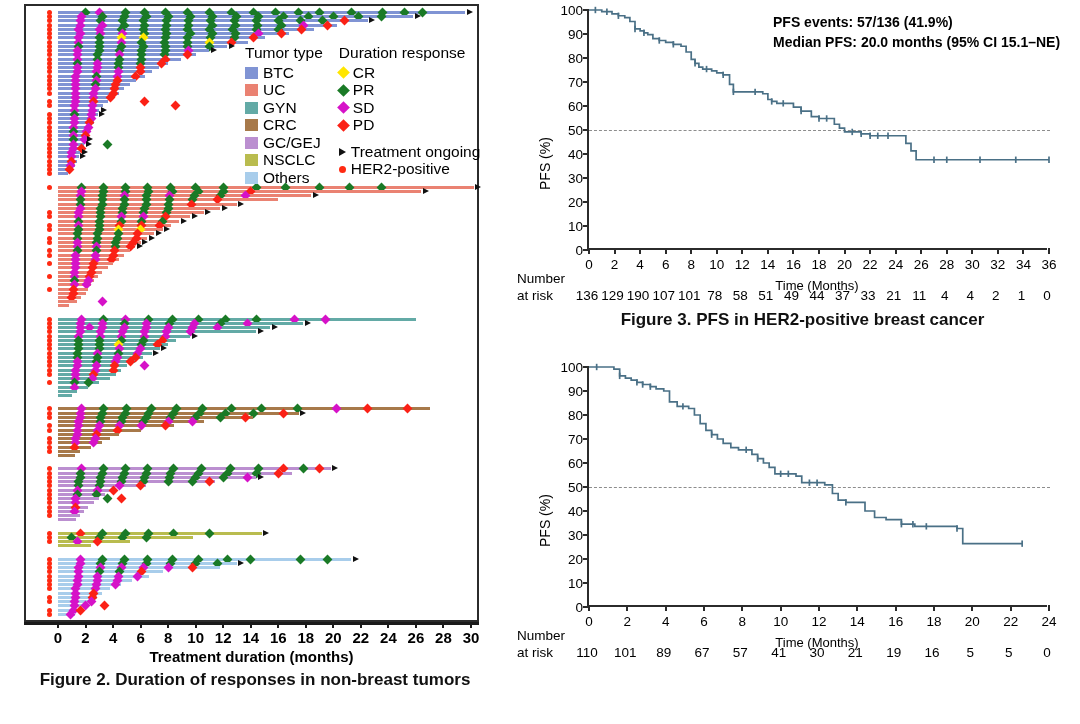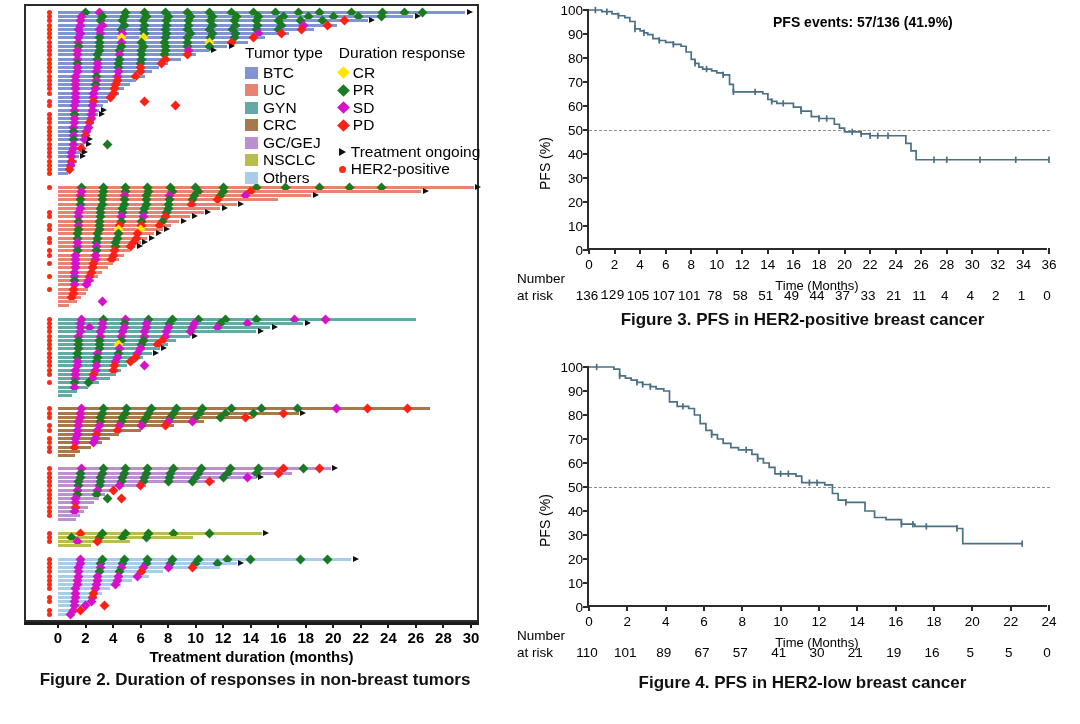--- a/index.html
+++ b/index.html
@@ -1331,29 +1331,30 @@
       <div class="xtl" style="left: 408.889px;">32</div>
       <div class="xtk" style="left: 433.444px;"></div>
       <div class="xtl" style="left: 434.444px;">34</div>
       <div class="xtk" style="left: 459px;"></div>
       <div class="xtl" style="left: 460px;">36</div>
     </div>
   <div class="yaxisname" style="left:22px;top:190px;">PFS (%)</div>
   <div class="xaxisname" style="left:72px;top:278px;width:460px;">Time (Months)</div>
   <div class="anno" style="left:258px;top:12px;">
     <div>PFS events: 57/136 (41.9%)</div>
+    <div>Median PFS: 20.0 months (95% CI 15.1–NE)</div>
   </div>
   <div class="riskLbl" style="left:2px;top:271px;">
     <div>Number</div>
     <div>at risk</div>
   </div>
   <div id="risk3" style="position:absolute;left:72px;top:288px;width:460px;height:20px;">
       <div class="riskV" style="left: 0px;">136</div>
-      <div class="riskV" style="left: 25.5556px; font-family: Liberation Mono, monospace;">129</div>
-      <div class="riskV" style="left: 51.1111px;">105</div>
+      <div class="riskV" style="left: 25.5556px;">129</div>
+      <div class="riskV" style="left: 51.1111px;">190</div>
       <div class="riskV" style="left: 76.6667px;">107</div>
       <div class="riskV" style="left: 102.222px;">101</div>
       <div class="riskV" style="left: 127.778px;">78</div>
       <div class="riskV" style="left: 153.333px;">58</div>
       <div class="riskV" style="left: 178.889px;">51</div>
       <div class="riskV" style="left: 204.444px;">49</div>
       <div class="riskV" style="left: 230px;">44</div>
       <div class="riskV" style="left: 255.556px;">37</div>
       <div class="riskV" style="left: 281.111px;">33</div>
       <div class="riskV" style="left: 306.667px;">21</div>
@@ -1457,14 +1458,13 @@
       <div class="riskV" style="left: 153.333px;">57</div>
       <div class="riskV" style="left: 191.667px;">41</div>
       <div class="riskV" style="left: 230px;">30</div>
       <div class="riskV" style="left: 268.333px;">21</div>
       <div class="riskV" style="left: 306.667px;">19</div>
       <div class="riskV" style="left: 345px;">16</div>
       <div class="riskV" style="left: 383.333px;">5</div>
       <div class="riskV" style="left: 421.667px;">5</div>
       <div class="riskV" style="left: 460px;">0</div>
     </div>
-  <div class="cap" style="position:absolute;left:10px;top:318px;width:555px;">Figure 4. PFS in HER2-low breast cancer</div>
 </div>
 
 </body></html>

